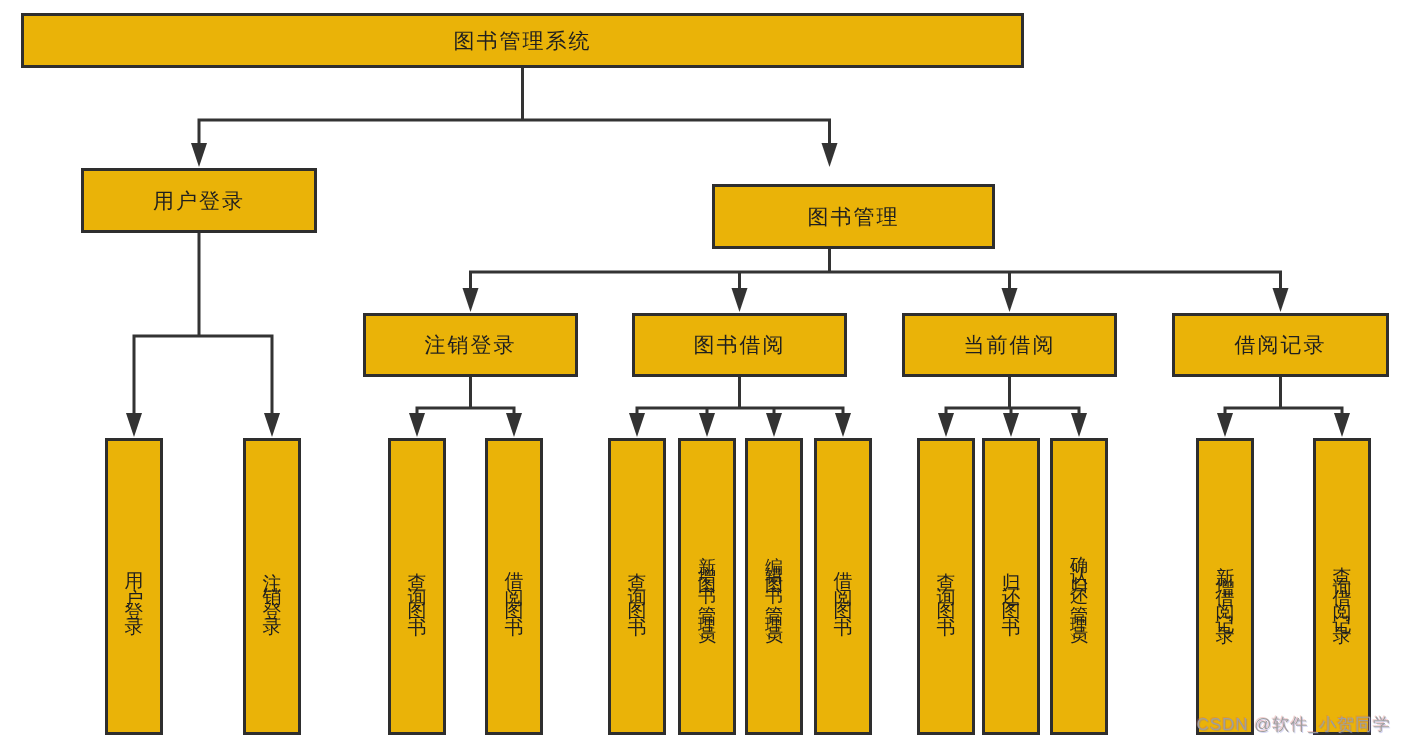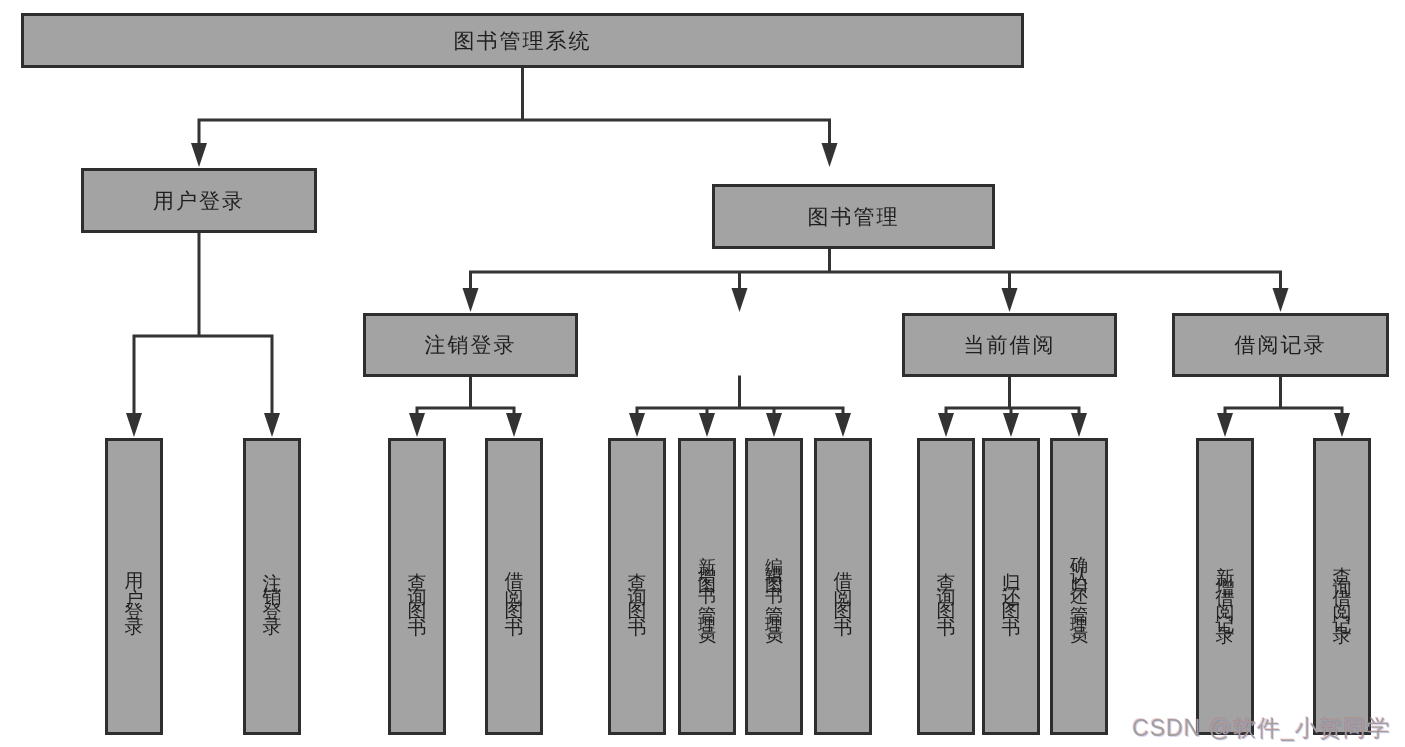--- a/index.html
+++ b/index.html
@@ -16,21 +16,21 @@
     overflow: hidden;
   }
   .connectors {
     position: absolute;
     left: 0;
     top: 0;
   }
   .node {
     position: absolute;
     box-sizing: border-box;
-    background: #a3a3a3;
+    background: #eab308;
     border: 3px solid #2e2e2e;
     display: flex;
     align-items: center;
     justify-content: center;
     color: #1f1f1f;
   }
   .hnode span {
     font-size: 21px;
     letter-spacing: 2px;
     white-space: nowrap;
@@ -41,21 +41,21 @@
     white-space: nowrap;
     color: #1f1f1f;
   }
   .v4 span  { font-size: 19px; letter-spacing: 15px; }
   .v6 span  { font-size: 19px; letter-spacing: 12px; }
   .v9 span  { font-size: 18px; letter-spacing: 10px; }
   .watermark {
     position: absolute;
     right: 14px;
     top: 713px;
-    font-size: 23px;
+    font-size: 17px;
     color: #9f9f9f;
     letter-spacing: 1px;
     text-shadow: -1px -1px 0 rgba(216,96,96,0.30), 1px 1px 0 rgba(96,96,216,0.25);
     white-space: nowrap;
   }
 </style>
 </head>
 <body>
 
 <div class="canvas">
@@ -107,20 +107,23 @@
   <div class="node hnode" style="left:81px;top:168px;width:236px;height:65px">
     <span>用户登录</span>
   </div>
   <div class="node hnode" style="left:712px;top:184px;width:283px;height:65px">
     <span>图书管理</span>
   </div>
 
   <div class="node hnode" style="left:363px;top:313px;width:215px;height:64px">
     <span>注销登录</span>
   </div>
+  <div class="node hnode" style="left:632px;top:313px;width:215px;height:64px">
+    <span>图书借阅</span>
+  </div>
   <div class="node hnode" style="left:1172px;top:313px;width:217px;height:64px">
     <span>借阅记录</span>
   </div>
   <div class="node hnode" style="left:902px;top:313px;width:215px;height:64px">
     <span>当前借阅</span>
   </div>
 
   <div class="node vnode v4" style="left:105px;top:438px;width:58px;height:297px">
     <span>用户登录</span>
   </div>

